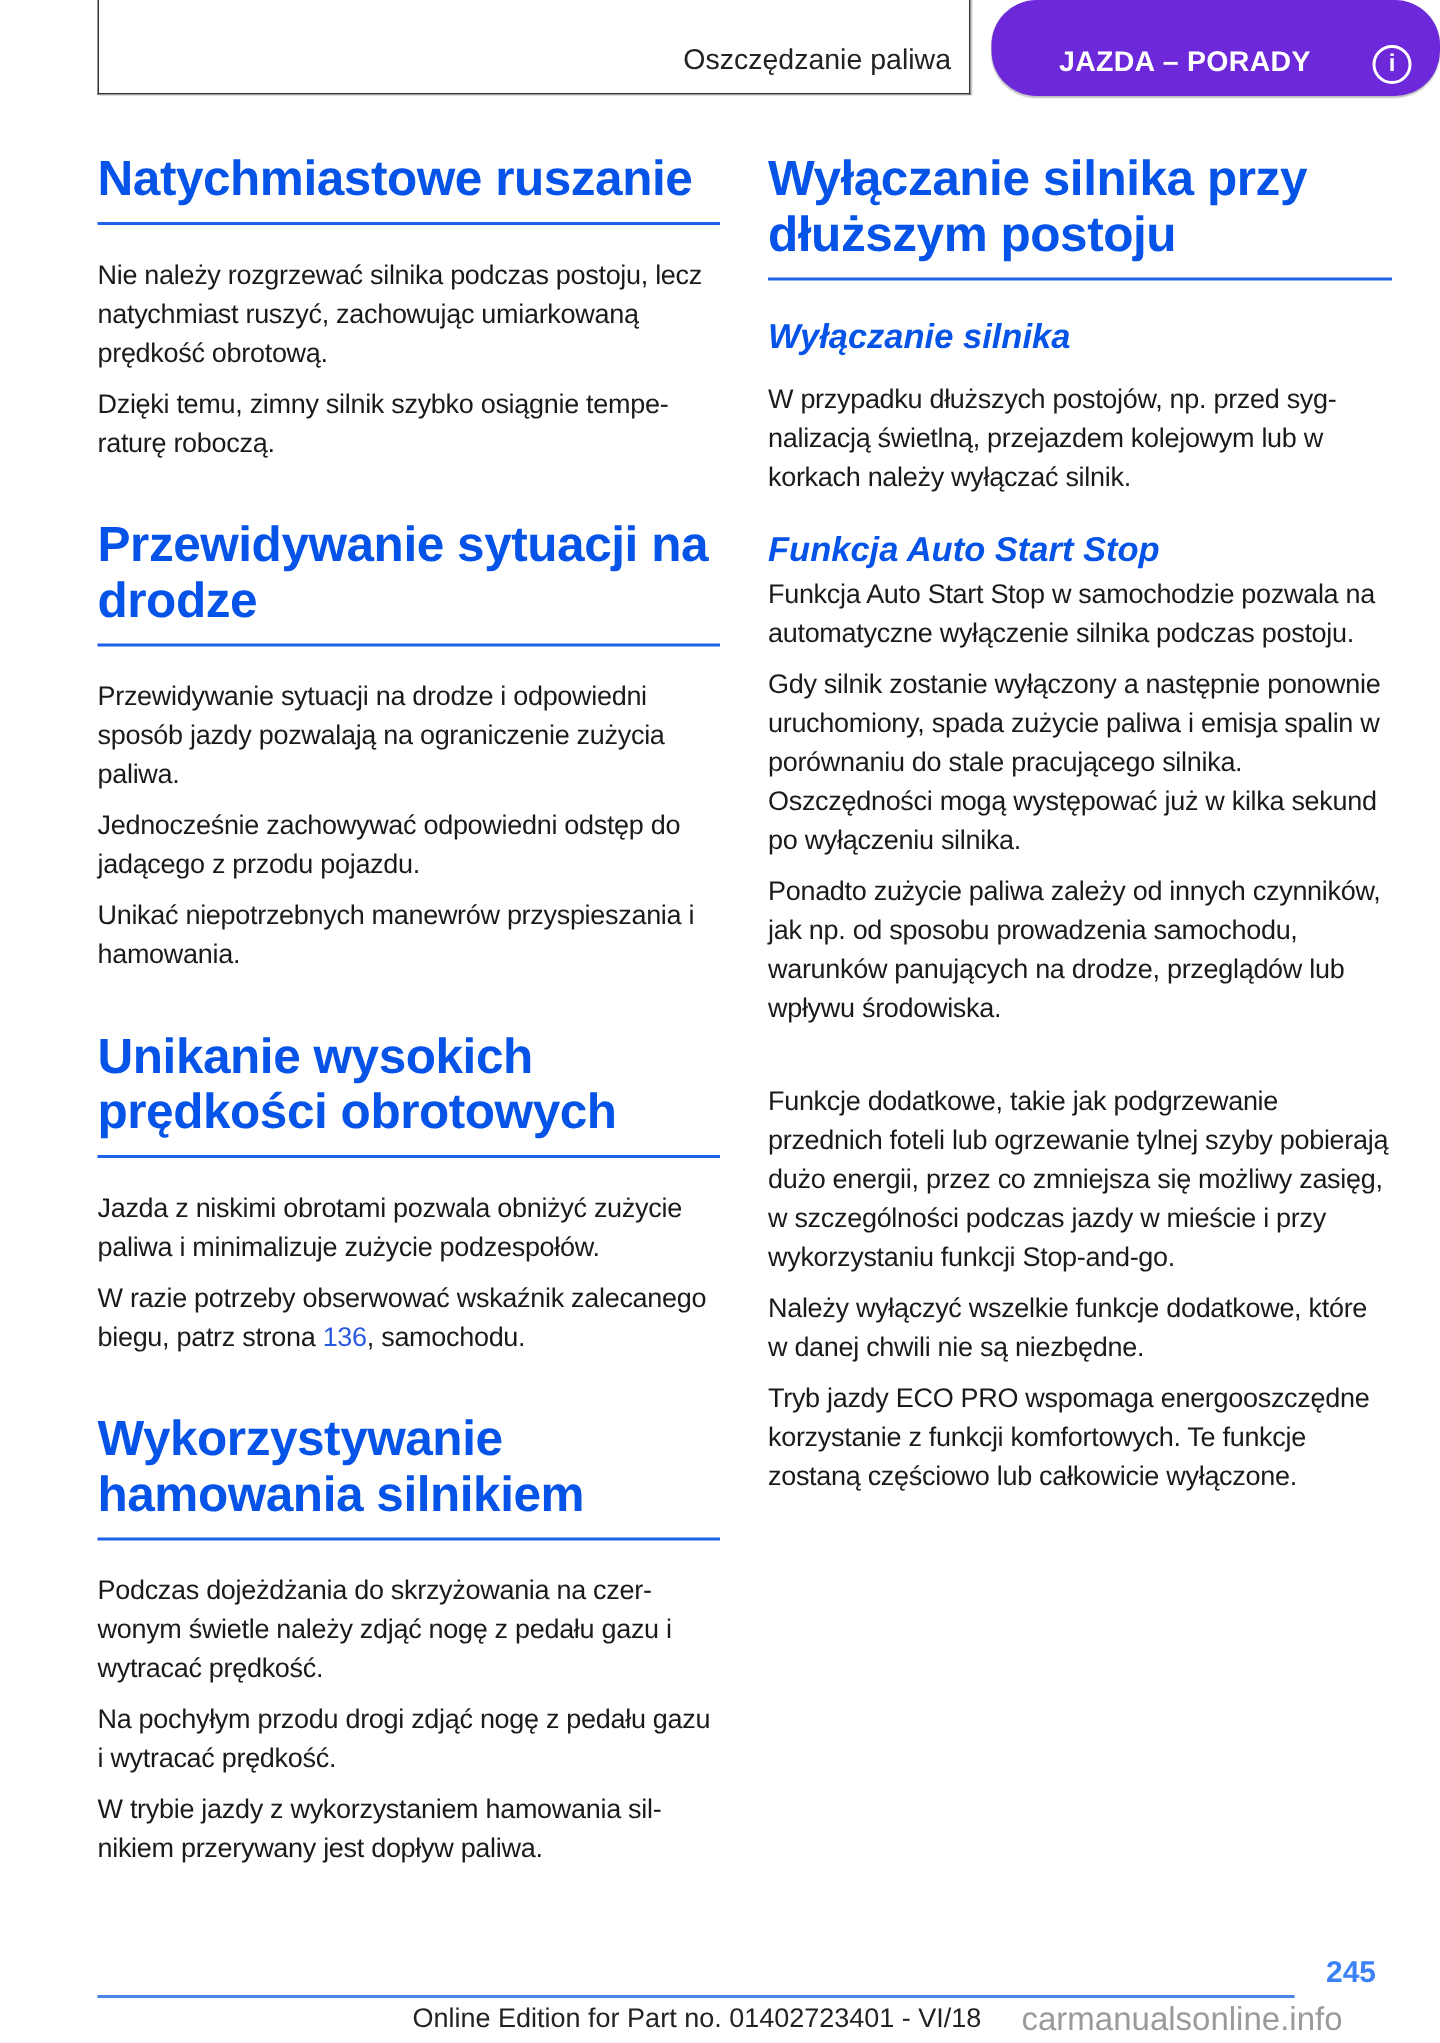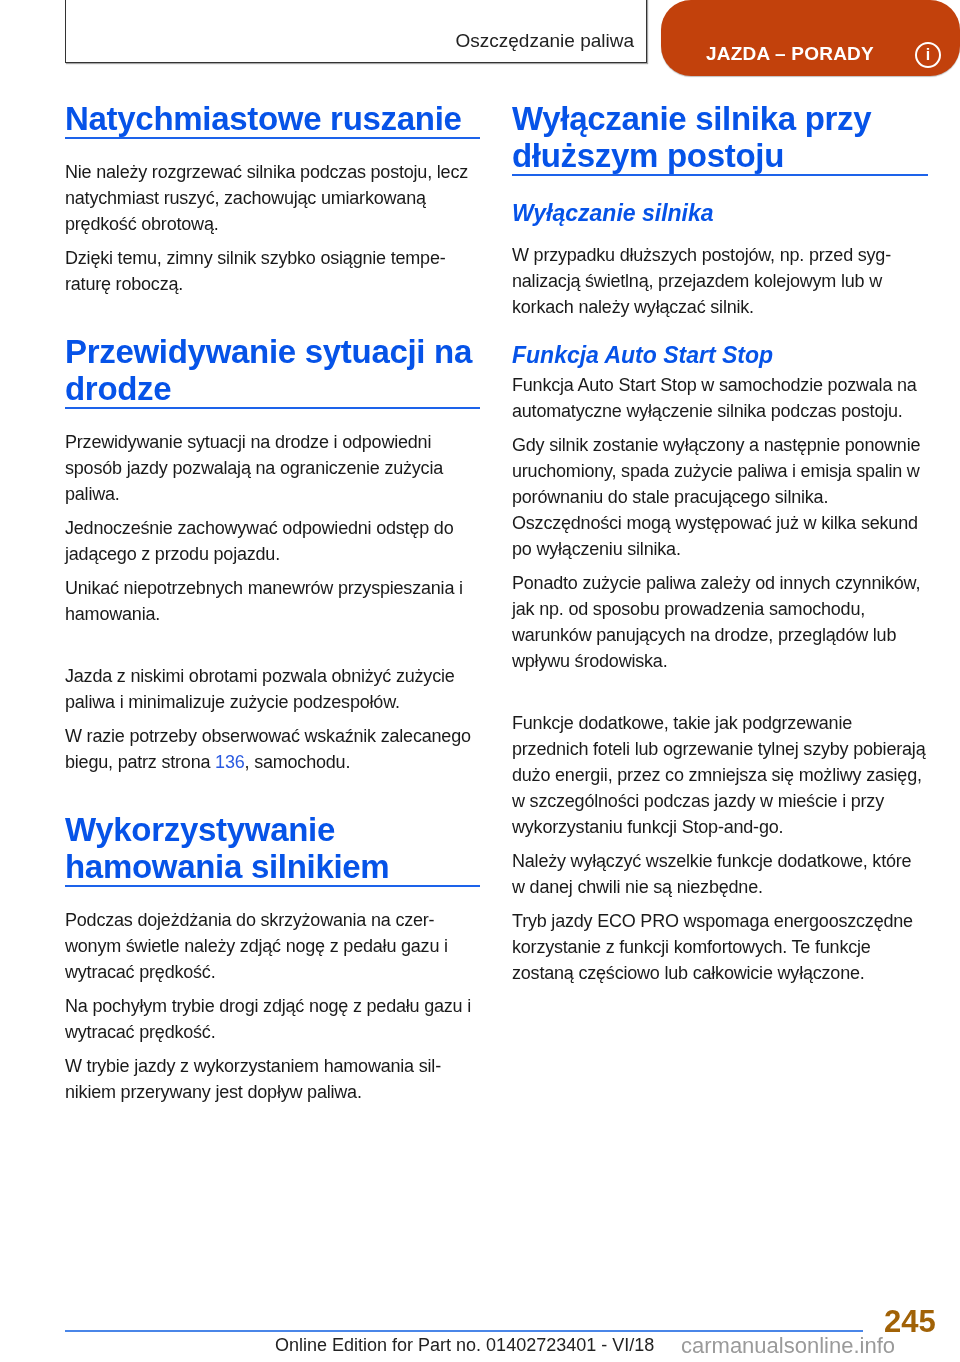--- a/index.html
+++ b/index.html
@@ -10,49 +10,49 @@
   }
   .hdr-left {
     position: absolute; left: 65px; top: -2px; width: 582px; height: 65px;
     border: 1px solid #333; border-top: none; box-sizing: border-box;
     box-shadow: 1px 1px 1px rgba(0,0,0,0.35);
   }
   .hdr-left span {
     position: absolute; right: 12px; bottom: 10px; font-size: 19px; color: #222; margin-top: 44px;
   }
   .hdr-right {
-    position: absolute; left: 661px; top: 0; width: 299px; height: 76px;
-    background: #c2410c; color: #fff; box-shadow: 0 1px 1px rgba(0,0,0,0.25); border-radius: 30px;
+    position: absolute; left: 661px; top: 0; width: 299px; height: 64px;
+    background: #6d28d9; color: #fff; box-shadow: 0 1px 1px rgba(0,0,0,0.25); border-radius: 30px;
   }
   .hdr-right .lbl {
     position: absolute; left: 45px; bottom: 11px; font-size: 19px; font-weight: bold; letter-spacing: 0.2px;
   }
   .hdr-right .info {
     position: absolute; left: 254px; bottom: 8px; width: 22px; height: 22px;
     border: 2px solid #fff; border-radius: 50%; text-align: center; font-size: 16px; line-height: 22px; font-weight: bold;
   }
   .col { position: absolute; top: 100px; }
   .col.left { left: 65px; width: 415px; }
   .col.right { left: 512px; width: 416px; }
   h2 {
     margin: 0; color: #0653e8; font-size: 33px; line-height: 37px; font-weight: bold;
-    padding-bottom: 0; border-bottom: 2px solid #1d63ea; letter-spacing: -0.3px;
+    padding-bottom: 11px; border-bottom: 2px solid #1d63ea; letter-spacing: -0.3px;
   }
   h3 {
     margin: 0; color: #0653e8; font-size: 23px; line-height: 30px; font-weight: bold; font-style: italic;
   }
   p {
     margin: 0; font-size: 18px; line-height: 26px; color: #1a1a1a; letter-spacing: -0.2px;
   }
   .link { color: #2a5ae0; }
   .footer-line {
     position: absolute; left: 65px; top: 1330px; width: 798px; height: 2px; background: #4a86e8;
   }
   .page-num {
-    position: absolute; left: 884px; top: 1304px; font-size: 31px; font-weight: bold; color: #a16207;
+    position: absolute; left: 884px; top: 1304px; font-size: 20px; font-weight: bold; color: #3b82f6;
   }
   .footer-text {
     position: absolute; left: 275px; top: 1335px; font-size: 18px; color: #222; white-space: nowrap;
   }
   .watermark {
     position: absolute; left: 681px; top: 1333px; font-size: 22px; color: #9a9a9a; white-space: nowrap;
   }
 </style>
 </head>
 <body>
@@ -73,28 +73,29 @@
   </section>
 
   <section style="margin-top:36px">
     <h2>Przewidywanie sytuacji na drodze</h2>
     <p style="margin-top:20px">Przewidywanie sytuacji na drodze i odpowiedni sposób jazdy pozwalają na ograniczenie zużycia paliwa.</p>
     <p style="margin-top:8px">Jednocześnie zachowywać odpowiedni odstęp do jadącego z przodu pojazdu.</p>
     <p style="margin-top:8px">Unikać niepotrzebnych manewrów przyspiesza­nia i hamowania.</p>
   </section>
 
   <section style="margin-top:36px">
+    <h2>Unikanie wysokich prędkości obrotowych</h2>
     <p style="margin-top:20px">Jazda z niskimi obrotami pozwala obniżyć zuży­cie paliwa i minimalizuje zużycie podzespołów.</p>
     <p style="margin-top:8px"><span>W razie potrzeby obserwować wskaźnik zaleca­nego biegu, patrz strona </span><a class="link">136</a><span>, samochodu.</span></p>
   </section>
 
   <section style="margin-top:36px">
     <h2>Wykorzystywanie hamowania silnikiem</h2>
     <p style="margin-top:20px">Podczas dojeżdżania do skrzyżowania na czer­wonym świetle należy zdjąć nogę z pedału gazu i wytracać prędkość.</p>
-    <p style="margin-top:8px">Na pochyłym trybie drogi zdjąć nogę z pedału gazu i wytracać prędkość.</p>
+    <p style="margin-top:8px">Na pochyłym przodu drogi zdjąć nogę z pedału gazu i wytracać prędkość.</p>
     <p style="margin-top:8px">W trybie jazdy z wykorzystaniem hamowania sil­nikiem przerywany jest dopływ paliwa.</p>
   </section>
 </div>
 
 <div class="col right">
   <section>
     <h2>Wyłączanie silnika przy dłuższym postoju</h2>
     <h3 style="margin-top:22px">Wyłączanie silnika</h3>
     <p style="margin-top:14px">W przypadku dłuższych postojów, np. przed syg­nalizacją świetlną, przejazdem kolejowym lub w korkach należy wyłączać silnik.</p>
     <h3 style="margin-top:20px">Funkcja Auto Start Stop</h3>

